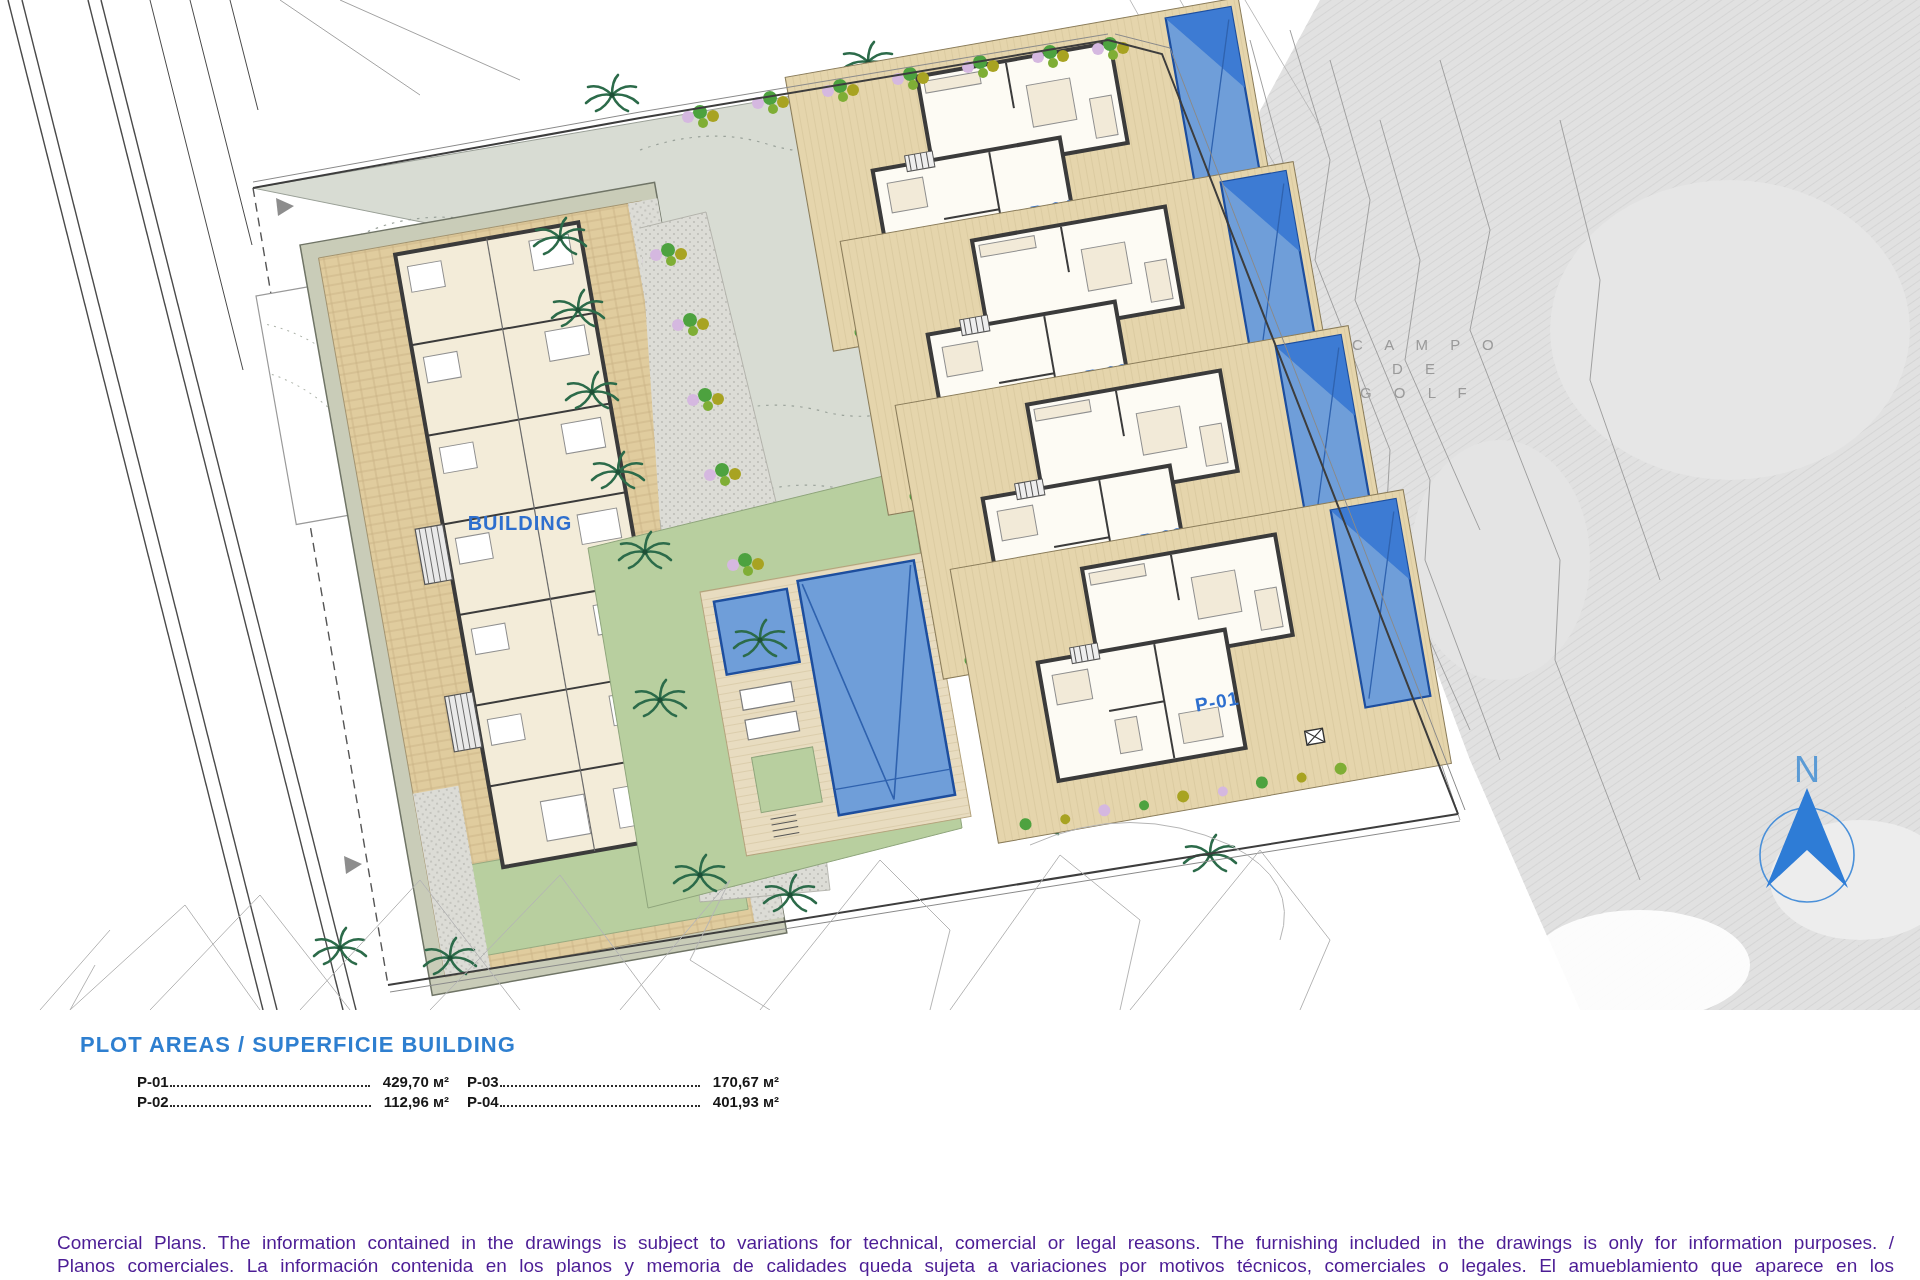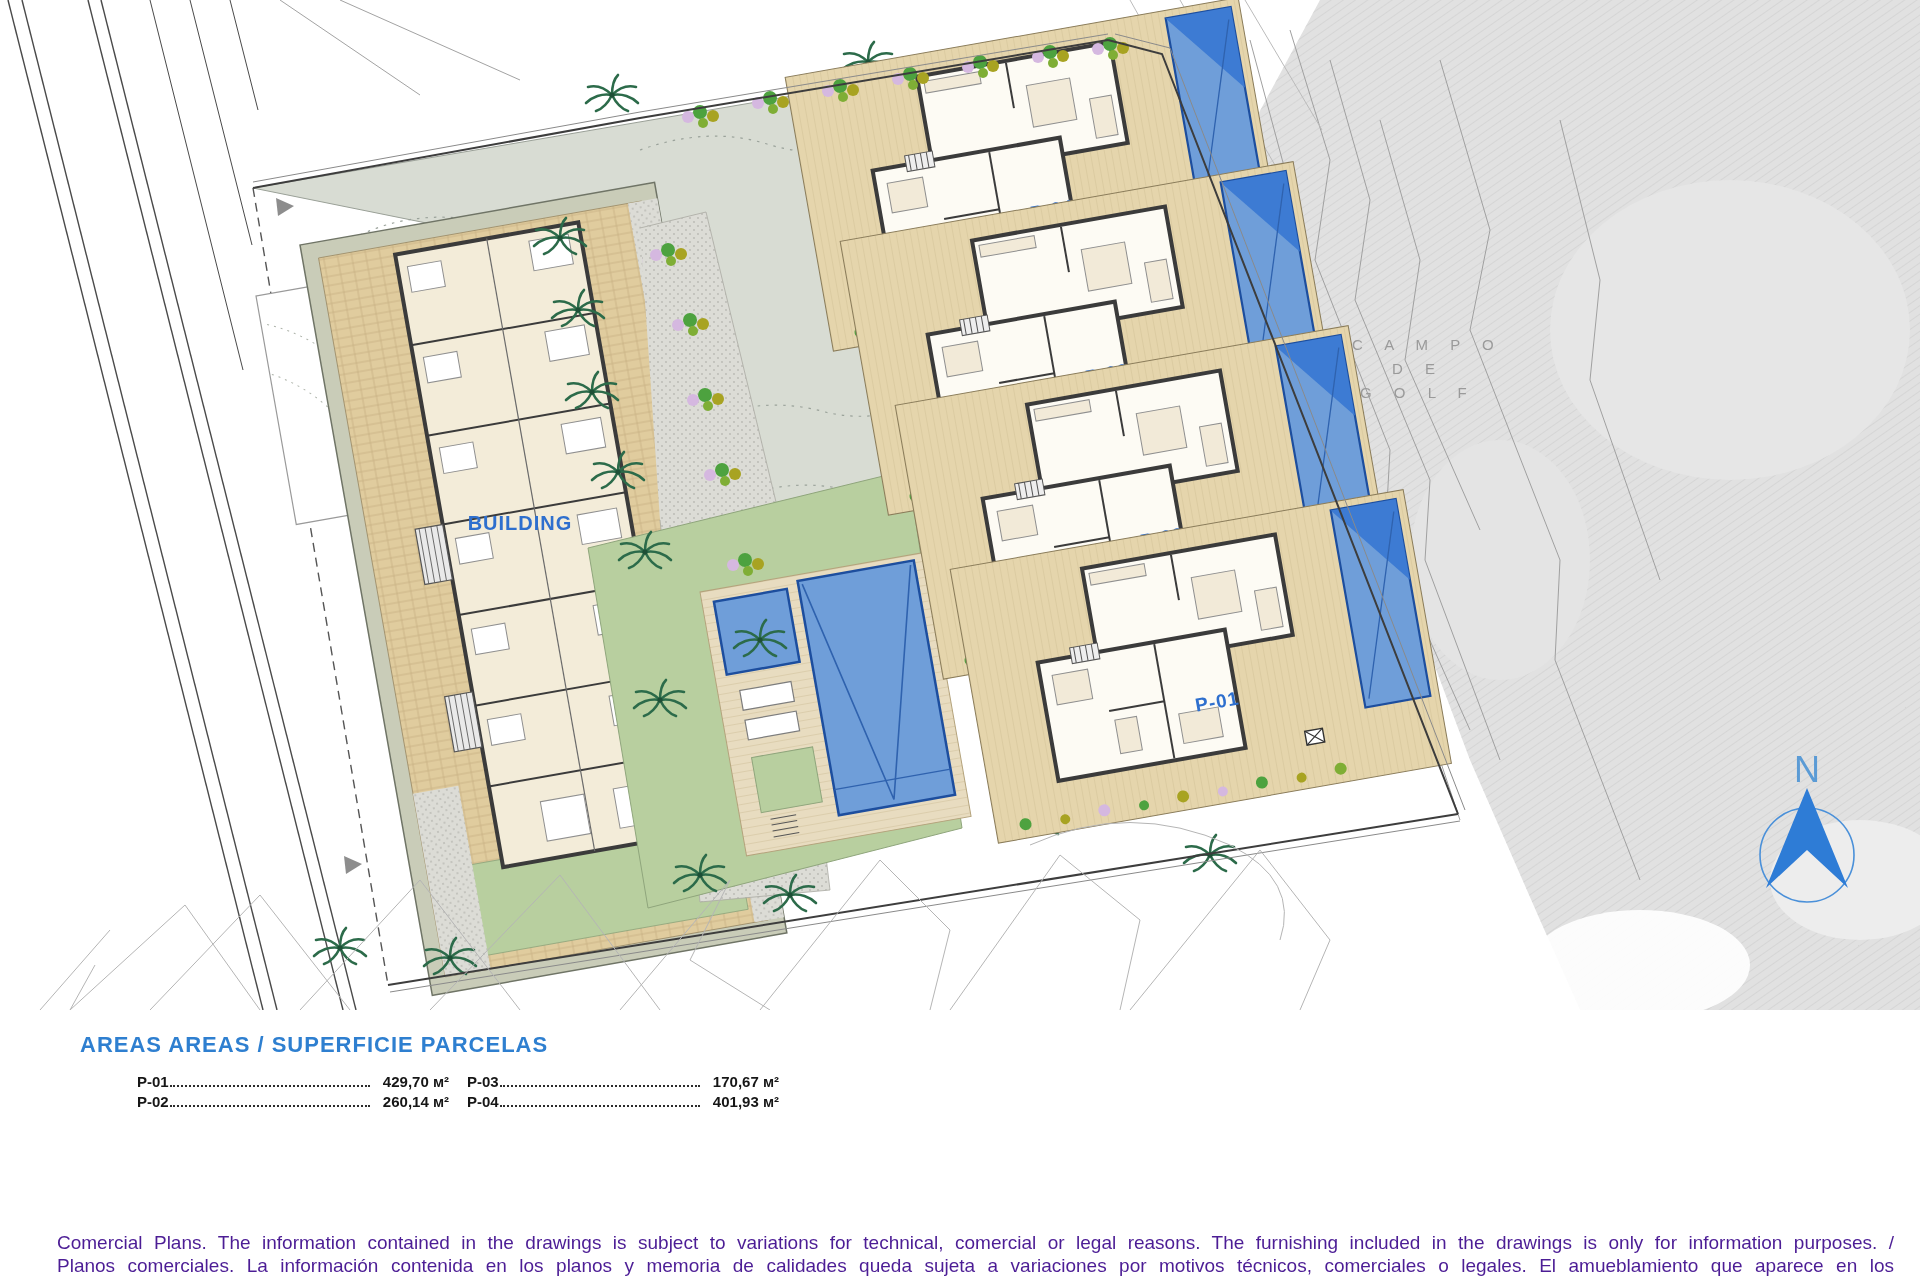--- a/index.html
+++ b/index.html
@@ -398,36 +398,36 @@
 
     <g>
       <circle cx="1807" cy="855" r="47" fill="none" stroke="#4a90d9" stroke-width="1.6"></circle>
       <path d="M1807,788 L1848,888 L1807,850 L1766,888 Z" fill="#2e7cd6"></path>
       <text x="1807" y="782" text-anchor="middle" font-size="36" fill="#5b9bd5" font-family="Liberation Sans, sans-serif">N</text>
     </g>
   </svg>
   </div>
 
   <div class="legend">
-    <div class="legend-subtitle">AREAS AREAS / SUPERFICIE PARCELAS</div>
+    <div class="legend-subtitle">PLOT AREAS / SUPERFICIE BUILDING</div>
     <div class="areas">
       <div class="area-row">
         <span class="lbl">P-01</span>
         <span class="leader"></span>
         <span class="val">429,70 м²</span>
       </div>
       <div class="area-row">
         <span class="lbl">P-03</span>
         <span class="leader"></span>
         <span class="val">170,67 м²</span>
       </div>
       <div class="area-row">
         <span class="lbl">P-02</span>
         <span class="leader"></span>
-        <span class="val">260,14 м²</span>
+        <span class="val">112,96 м²</span>
       </div>
       <div class="area-row">
         <span class="lbl">P-04</span>
         <span class="leader"></span>
         <span class="val">401,93 м²</span>
       </div>
     </div>
   </div>
 
   <div class="disclaimer">Comercial Plans. The information contained in the drawings is subject to variations for technical, comercial or legal reasons. The furnishing included in the drawings is only for information purposes. / Planos comerciales. La información contenida en los planos y memoria de calidades queda sujeta a variaciones por motivos técnicos, comerciales o legales. El amueblamiento que aparece en los planos es meramente informativo.</div>

